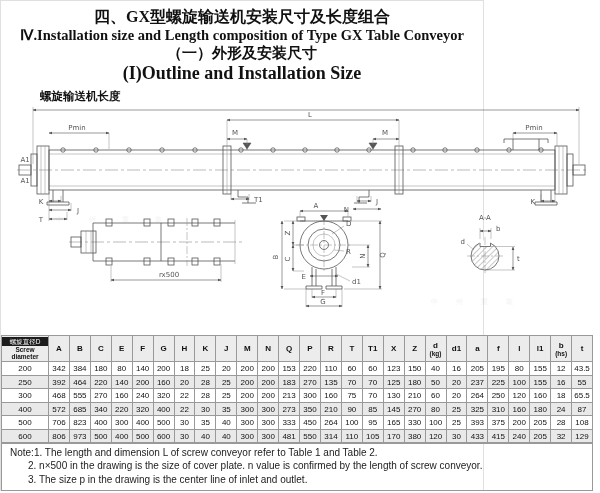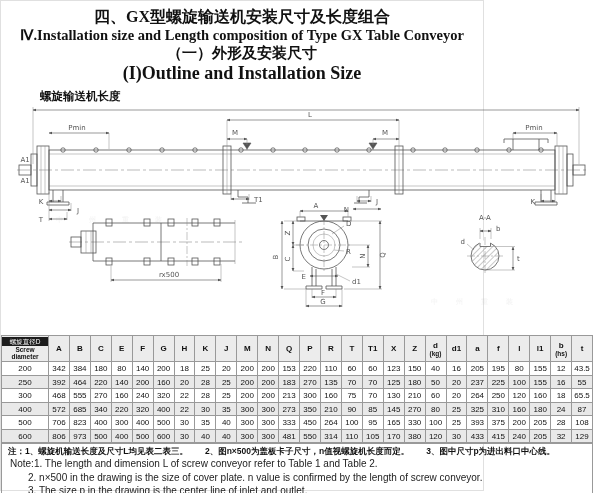--- a/index.html
+++ b/index.html
@@ -532,19 +532,18 @@
           <td>415</td>
           <td>240</td>
           <td>205</td>
           <td>32</td>
           <td>129</td>
         </tr>
       </tbody>
     </table>
 
   <div class="notes">
-    <div class="note-zh">注：1、螺旋机输送长度及尺寸L均见表二表三。　　2、图n×500为盖板卡子尺寸，n值视螺旋机长度而定。　　3、图中尺寸p为进出料口中心线。</div>
     <div class="note-en ind1">Note:1. The length and dimension L of screw conveyor refer to Table 1 and Table 2.</div>
     <div class="note-en ind2">2. n×500 in the drawing is the size of cover plate. n value is confirmed by the length of screw conveyor.</div>
     <div class="note-en ind2">3. The size p in the drawing is the center line of inlet and outlet.</div>
   </div>
 
 </div>
 
 </body></html>

